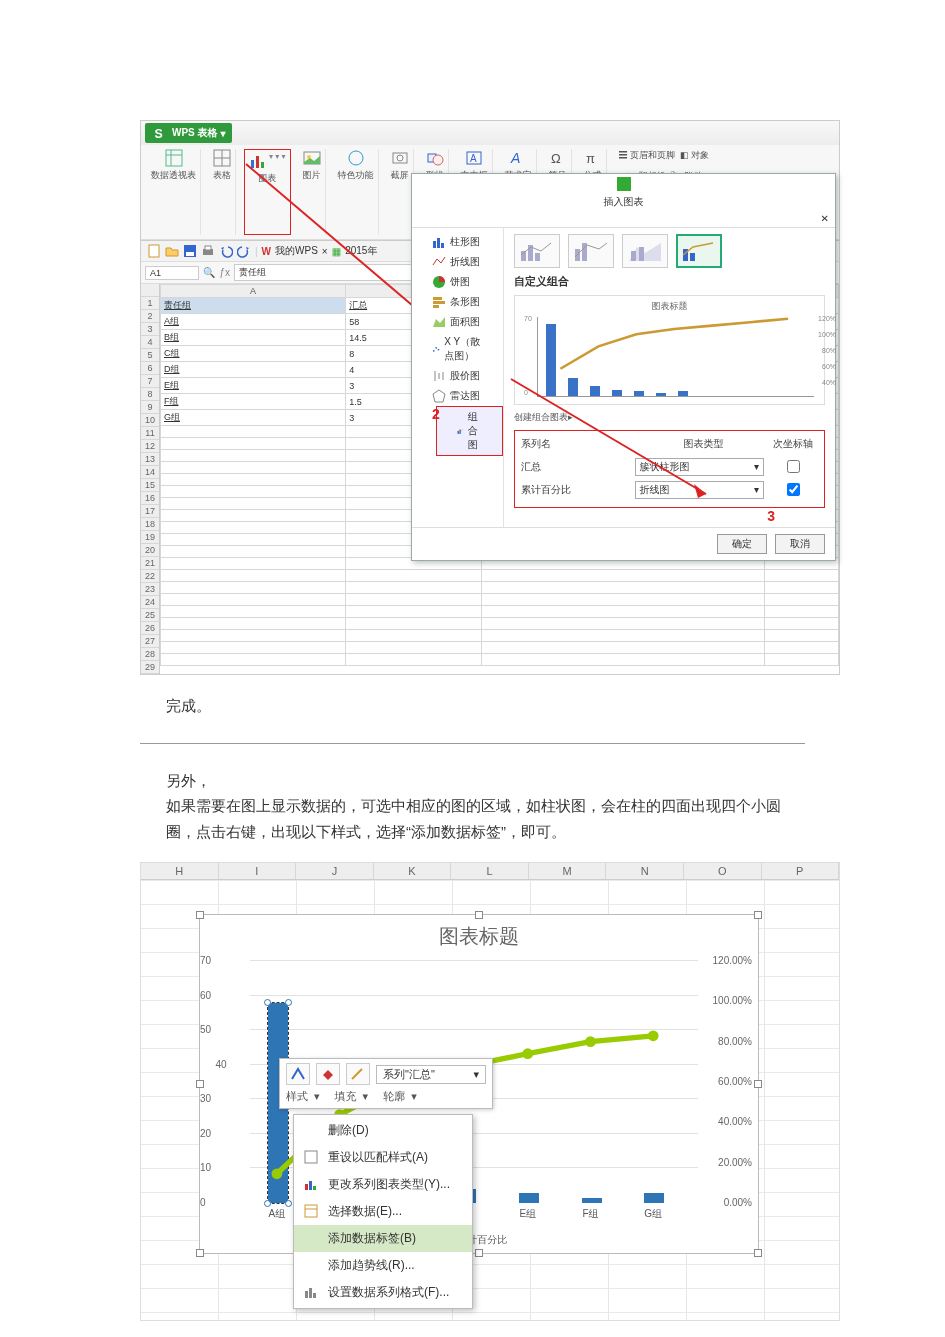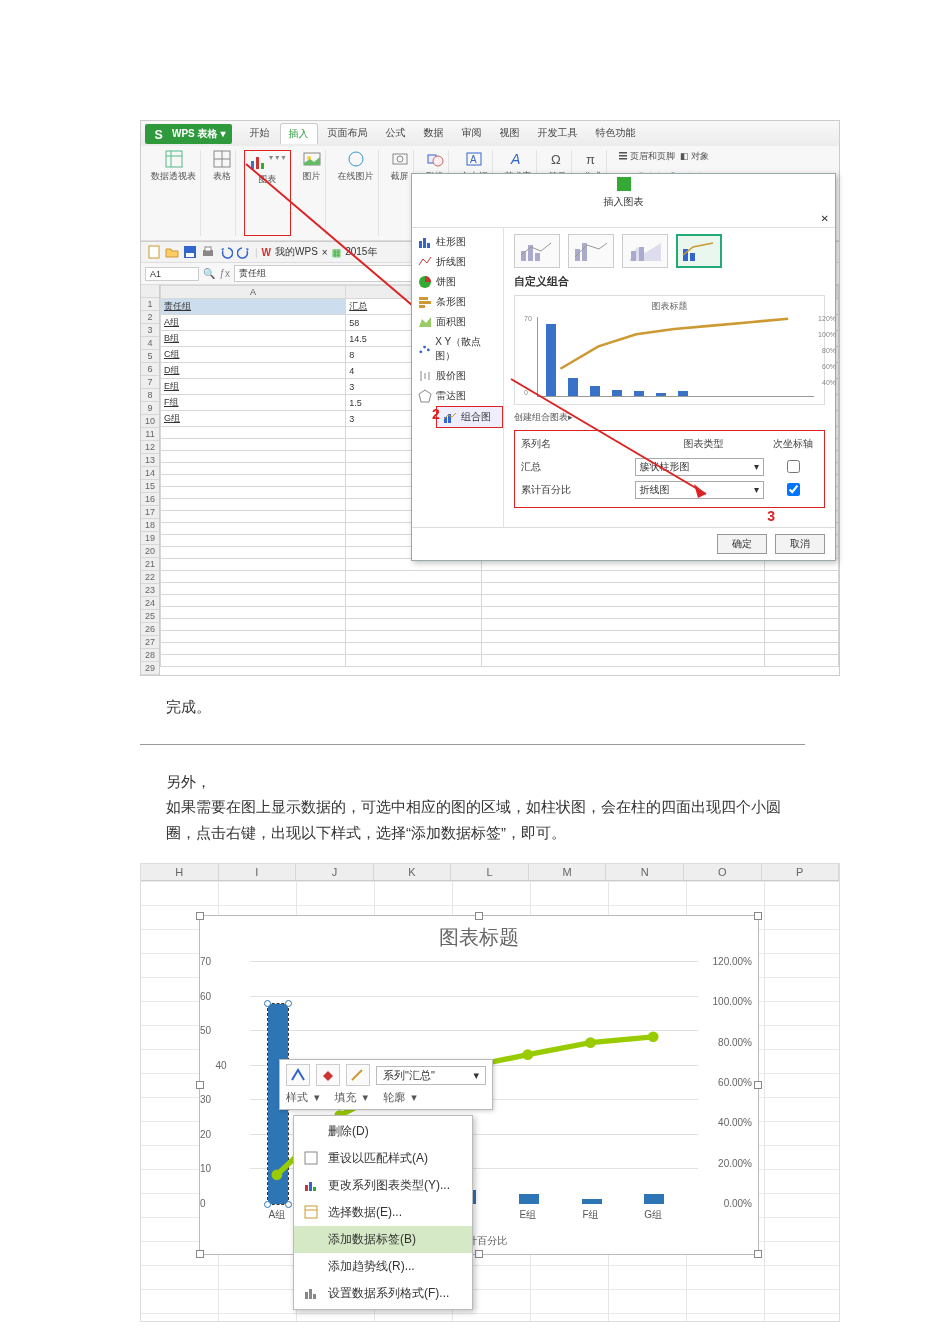--- a/index.html
+++ b/index.html
@@ -60,21 +60,21 @@
 
   
   .dialog1{
     position:absolute; left:270px; top:52px; width:425px; height:388px;
     background:#fff;border:1px solid #9aa;box-shadow:2px 2px 6px rgba(0,0,0,.25);
     display:flex;flex-direction:column;
   }
   .dialog1 .dlg-title{display:flex;align-items:center;gap:4px;padding:3px 6px;border-bottom:1px solid #ddd;flex-direction:column;}
   .dlg-body{flex:1;display:flex;}
   .chart-type-list{width:92px;border-right:1px solid #e2e2e2;padding:4px 0;}
-  .ct-item{display:flex;align-items:center;gap:4px;padding:3px 6px;font-size:10px;color:#333;}
+  .ct-item{display:flex;align-items:center;gap:4px;padding:3px 20px;font-size:10px;color:#333;}
   .ct-item.sel{background:#eef;border:1px solid #9bd;}
   .ct-item.redsel{border:1.5px solid #d22;margin-left:24px;}
   .ct-ico{width:14px;height:14px;display:inline-block;}
   .ct-right{flex:1;padding:6px 10px;display:flex;flex-direction:column;gap:6px;}
   .thumb-row{display:flex;gap:8px;}
   .thumb{width:46px;height:34px;border:1px solid #ccc;display:flex;align-items:center;justify-content:center;background:#fafafa;}
   .thumb.active{border:2px solid #2a7;background:#eaf7ee;}
   .preview{border:1px solid #ddd;height:110px;padding:4px;position:relative;}
   .preview-title{font-size:9px;text-align:center;color:#666;}
   .mini-chart{position:relative;height:80px;margin:4px 6px 0 18px;border-left:1px solid #999;border-bottom:1px solid #999;}
@@ -149,31 +149,20 @@
 <div class="shot1">
   <div class="ribbon">
     <div class="titlebar">
       <span class="wps-badge">
         <svg class="ico" viewBox="0 0 16 16">
               <rect width="16" height="16" fill="#2f9a3b"></rect>
               <text x="3" y="12" font-size="11" fill="#fff">S</text>
             </svg>
         <span>WPS 表格</span> ▾
       </span>
-      <div class="tabs">
-        <span class="tab">开始</span>
-        <span class="tab active redbox">插入</span>
-        <span class="tab">页面布局</span>
-        <span class="tab">公式</span>
-        <span class="tab">数据</span>
-        <span class="tab">审阅</span>
-        <span class="tab">视图</span>
-        <span class="tab">开发工具</span>
-        <span class="tab">特色功能</span>
-      </div>
     </div>
     <div class="ribbon-body">
       <div class="rgrp">
         <svg class="ico" viewBox="0 0 18 18">
               <rect x="1" y="1" width="16" height="16" fill="none" stroke="#5b8" stroke-width="1"></rect>
               <line x1="1" y1="6" x2="17" y2="6" stroke="#5b8"></line>
               <line x1="6" y1="1" x2="6" y2="17" stroke="#5b8"></line>
             </svg>
         <span class="rgrp-label">数据透视表</span>
       </div>
@@ -201,21 +190,21 @@
               <rect x="1" y="3" width="16" height="12" fill="none" stroke="#888"></rect>
               <circle cx="6" cy="8" r="2" fill="#fc3"></circle>
               <path d="M1 13 L7 9 L11 12 L17 7 V15 H1Z" fill="#6b6"></path>
             </svg>
         <span class="rgrp-label">图片</span>
       </div>
       <div class="rgrp">
         <svg class="ico" viewBox="0 0 18 18">
               <circle cx="9" cy="9" r="7" fill="none" stroke="#39c"></circle>
             </svg>
-        <span class="rgrp-label">在线图片</span>
+        <span class="rgrp-label">特色功能</span>
       </div>
       <div class="rgrp">
         <svg class="ico" viewBox="0 0 18 18">
               <rect x="2" y="4" width="14" height="10" fill="none" stroke="#888"></rect>
               <circle cx="9" cy="9" r="3" fill="none" stroke="#888"></circle>
             </svg>
         <span class="rgrp-label">截屏</span>
       </div>
       <div class="rgrp">
         <svg class="ico" viewBox="0 0 18 18">

